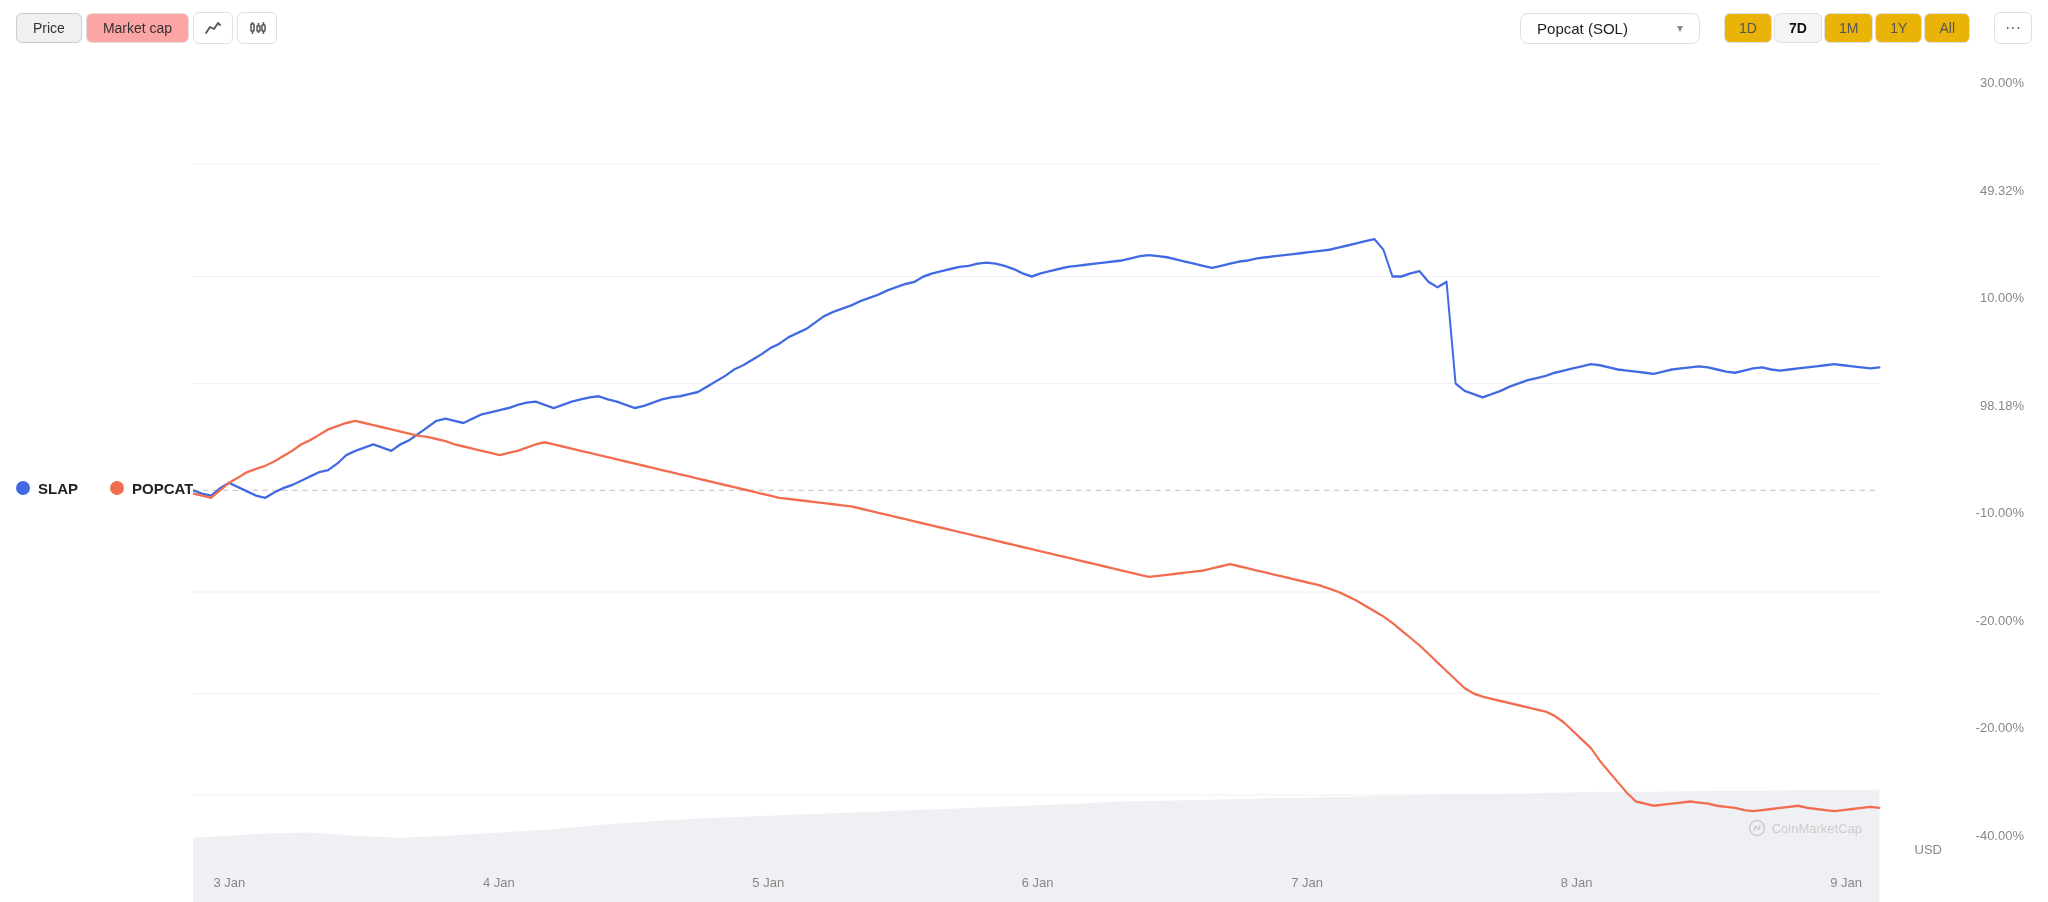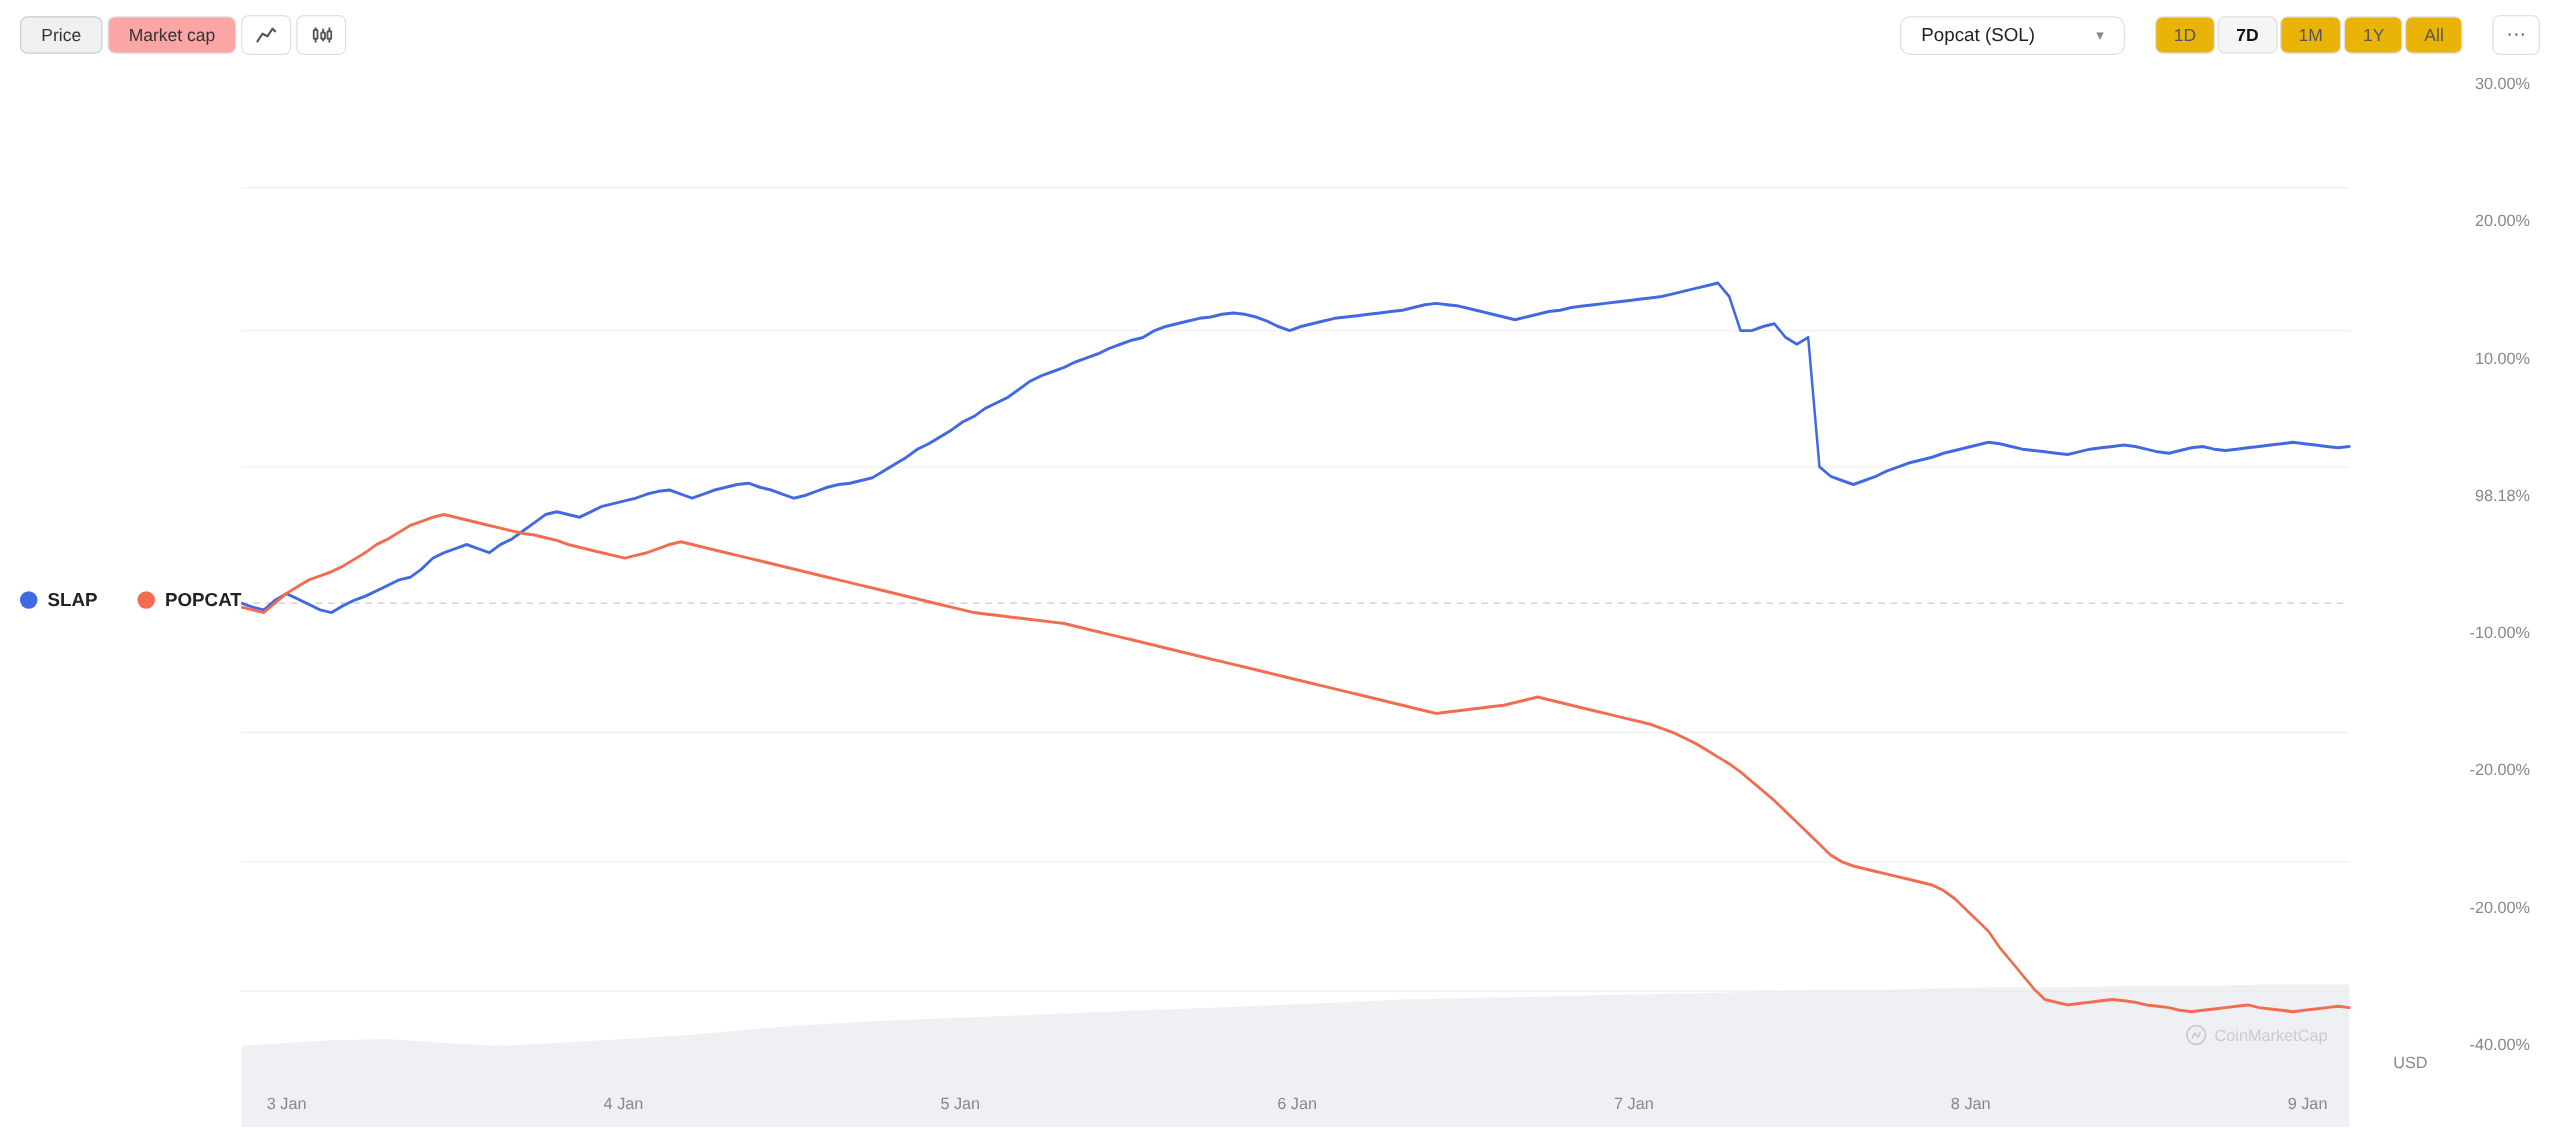--- a/index.html
+++ b/index.html
@@ -15,21 +15,21 @@
       height: 902px;
       background: #fff;
       display: flex;
       flex-direction: column;
       padding: 12px 16px 0 16px;
     }
     .toolbar {
       display: flex;
       align-items: flex-end;
       justify-content: space-between;
-      margin-bottom: 8px;
+      margin-bottom: 24px;
       flex-shrink: 0;
     }
     .toolbar-left {
       display: flex;
       align-items: center;
       gap: 4px;
     }
     .tab-btn {
       padding: 6px 16px;
       border: 1px solid #e0e0e0;
@@ -316,21 +316,21 @@
           <span>5 Jan</span>
           <span>6 Jan</span>
           <span>7 Jan</span>
           <span>8 Jan</span>
           <span>9 Jan</span>
         </div>
       </div>
 
       <div class="y-axis">
         <span class="y-label">30.00%</span>
-        <span class="y-label">20.00%</span>
+        <span class="y-label">49.32%</span>
         <span class="y-label">10.00%</span>
         <span class="y-label">98.18%</span>
         <span class="y-label">-10.00%</span>
         <span class="y-label">-20.00%</span>
         <span class="y-label">-20.00%</span>
         <span class="y-label">-40.00%</span>
       </div>
     </div>
   </div>
 </div>

